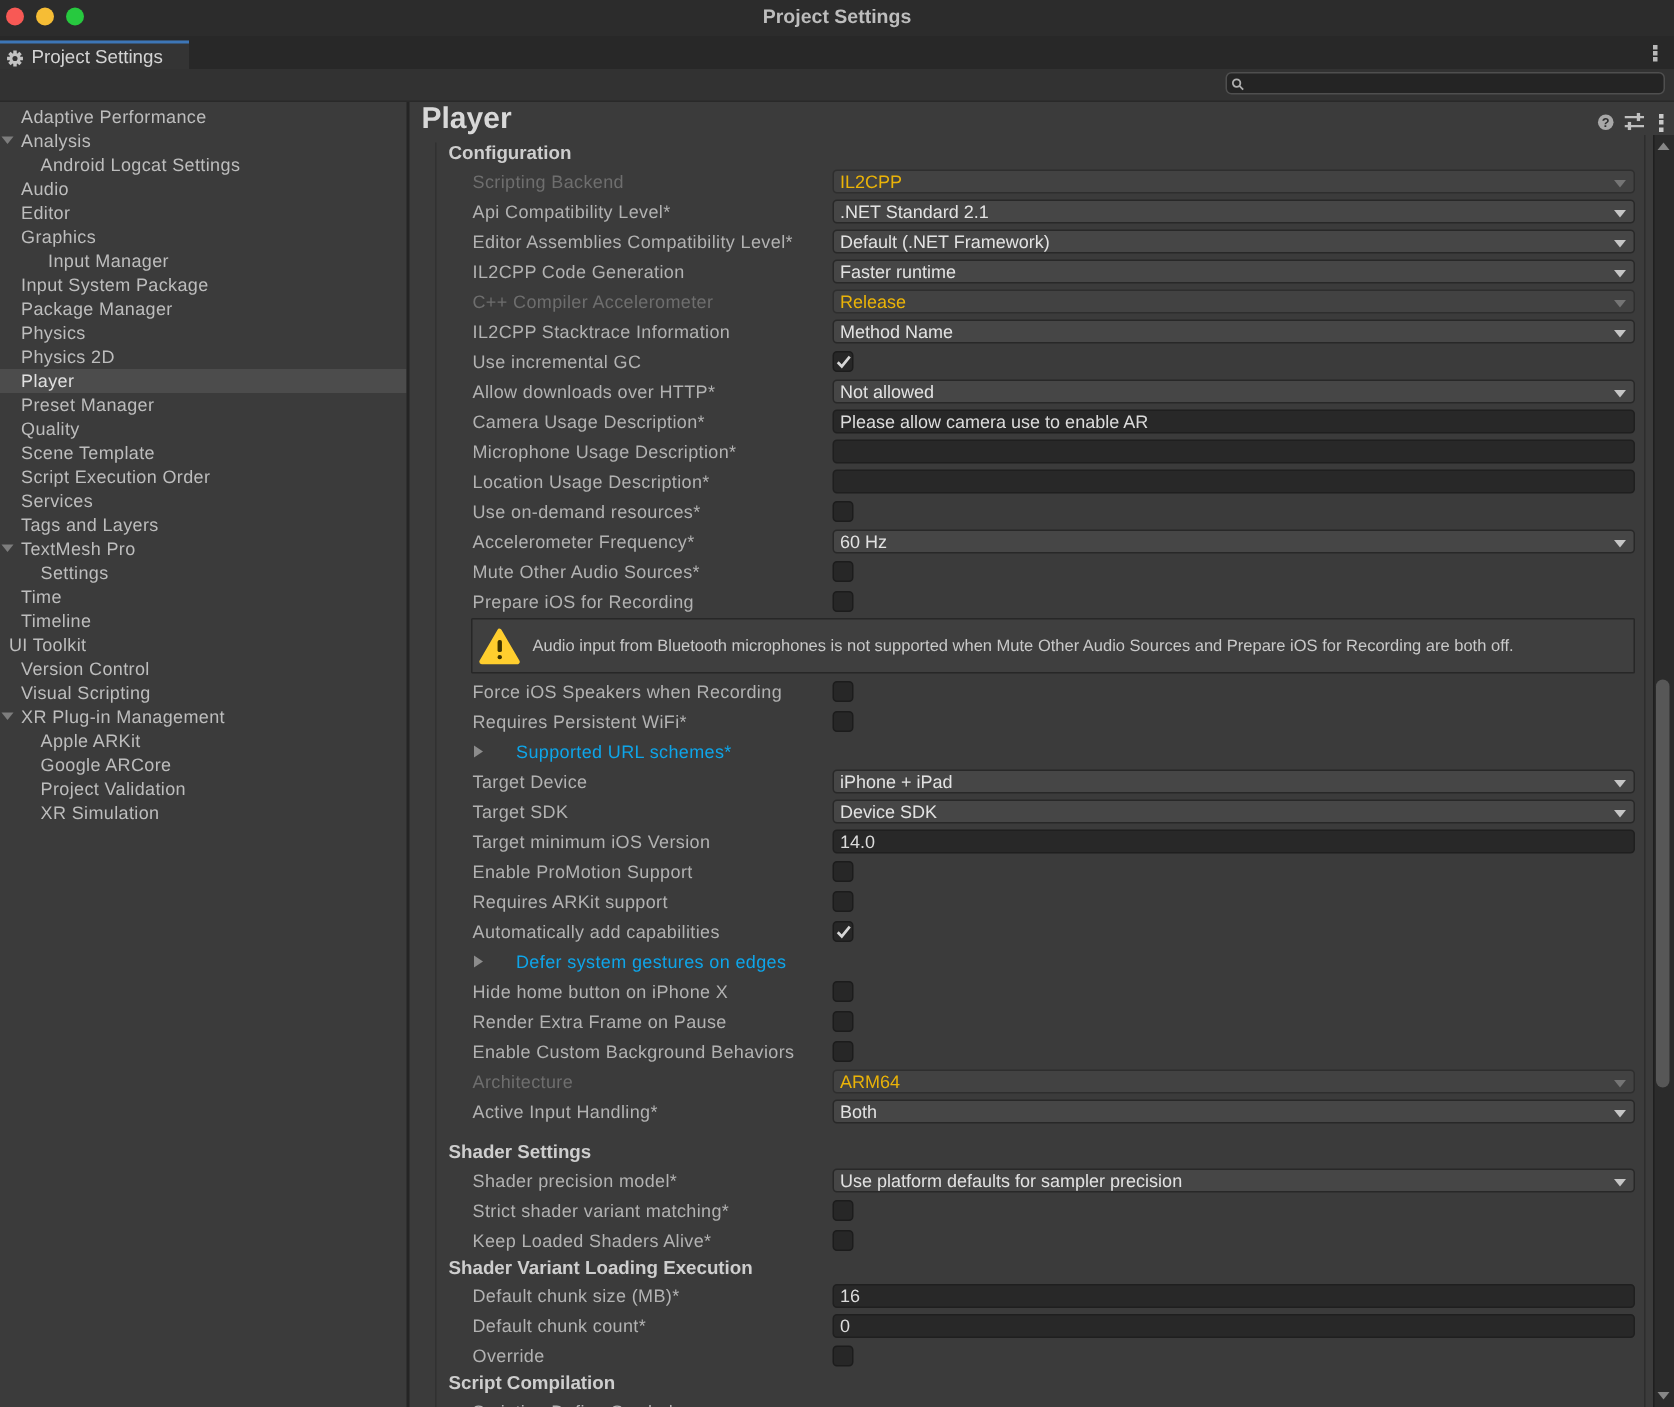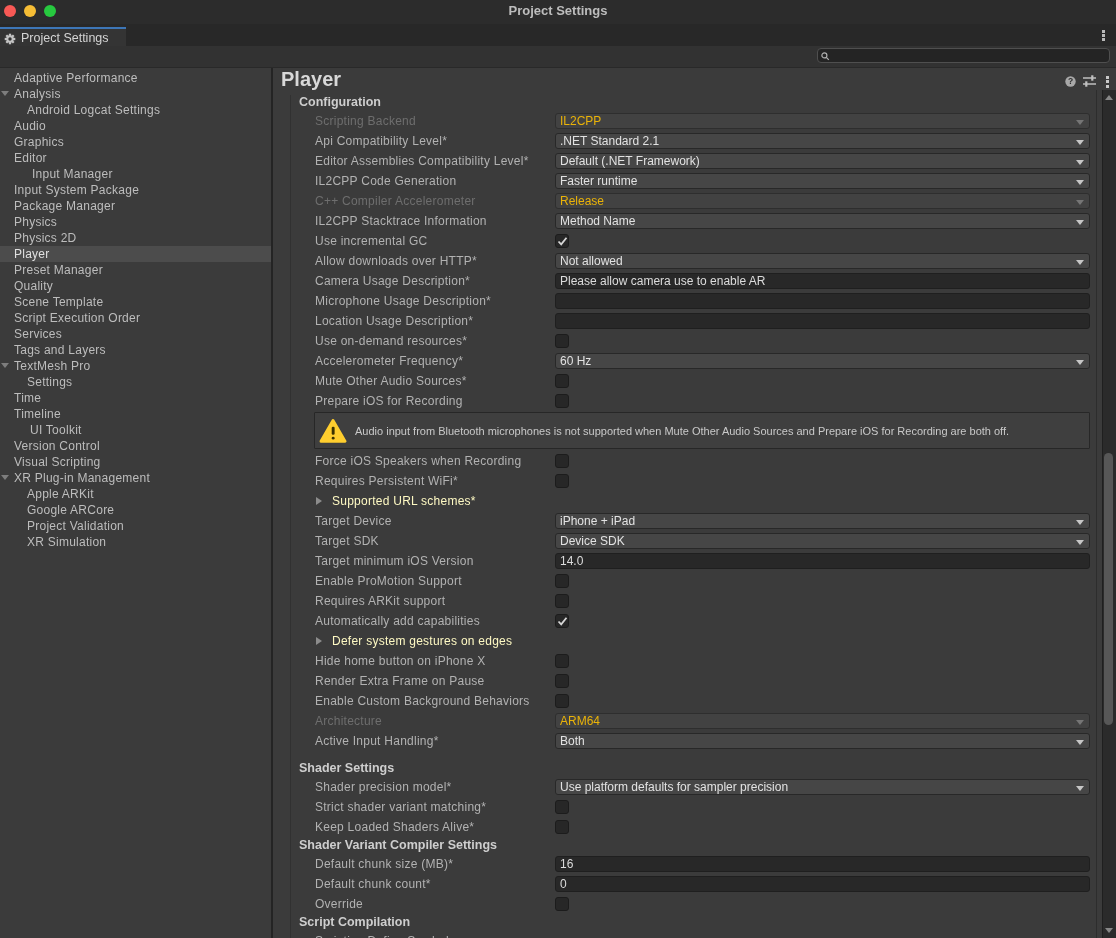--- a/index.html
+++ b/index.html
@@ -13,21 +13,21 @@
 .toolbar{left:0;top:46px;width:1116px;height:22px;background:#323232;border-bottom:1px solid #292929}
 .search{left:817px;top:2px;width:293px;height:15px;background:#242424;border:1px solid #4f4f4f;border-radius:4px}
 .sidebar{left:0;top:68px;width:271px;height:870px;background:#3b3b3b}
 .sitem{height:16px;line-height:16px;color:#bdbdbd;white-space:nowrap;letter-spacing:0.25px}
 .sel{background:#4c4c4c;color:#e0e0e0}
 .vsep{left:271px;top:68px;width:2px;height:870px;background:#242424}
 .ptitle{left:281px;top:69px;height:20px;line-height:20px;font-size:20px;font-weight:bold;color:#d8d8d8}
 .shead{left:299px;height:16px;line-height:16px;font-weight:bold;font-size:12.5px;color:#cecece}
 .lbl{left:315px;height:16px;line-height:16px;color:#b2b2b2;white-space:nowrap;letter-spacing:0.25px}
 .lbl.dis{color:#6e6e6e}
-.flbl{left:332px;height:16px;line-height:16px;color:#fef9c3;white-space:nowrap;letter-spacing:0.25px}
+.flbl{left:344px;height:16px;line-height:16px;color:#0ea5e9;white-space:nowrap;letter-spacing:0.25px}
 .dd{left:555px;width:535px;height:16px;background:#464646;border:1px solid #282828;border-radius:3px;color:#e2e2e2;line-height:15px;padding-left:4px;white-space:nowrap;overflow:hidden}
 .dd.dis{background:#424242;color:#eab308;border-color:#2e2e2e}
 .arr{right:5.5px;top:5.5px;width:0;height:0;border-left:4.5px solid transparent;border-right:4.5px solid transparent;border-top:5px solid #c6c6c6}
 .dd.dis .arr{border-top-color:#757575}
 .tf{left:555px;width:535px;height:16px;background:#282828;border:1px solid #1f1f1f;border-radius:3px;color:#dcdcdc;line-height:15px;padding-left:4px;white-space:nowrap;overflow:hidden}
 .cb{left:555px;width:14px;height:14px;background:#272727;border:1px solid #1c1c1c;border-radius:3px}
 .fold{width:0;height:0;border-top:4px solid transparent;border-bottom:4px solid transparent;border-left:6.5px solid #8c8c8c}
 .helpbox{left:314px;top:412px;width:776px;height:37px;background:#3f3f3f;border:1px solid #272727;border-radius:1px}
 .helptxt{left:40px;top:0;width:730px;height:37px;line-height:37px;font-size:11px;color:#c9c9c9;white-space:nowrap}
 .tri{width:0;height:0;border-left:4px solid transparent;border-right:4px solid transparent;border-top:5.5px solid #7d7d7d}
@@ -69,39 +69,39 @@
         <line x1="6.3" y1="6.3" x2="8.8" y2="8.8" stroke="#b0b0b0" stroke-width="1.2"></line>
       </svg>
     </div>
   </div>
 <div class="abs sidebar">
     <div style="height:2px"></div>
     <div class="sitem" style="padding-left:14px">Adaptive Performance</div>
     <div class="sitem" style="position:relative;padding-left:14px"><div class="abs tri" style="left:0.5px;margin-top:5px"></div>Analysis</div>
     <div class="sitem" style="padding-left:27px">Android Logcat Settings</div>
     <div class="sitem" style="padding-left:14px">Audio</div>
+    <div class="sitem" style="padding-left:14px">Editor</div>
     <div class="sitem" style="padding-left:14px">Graphics</div>
-    <div class="sitem" style="padding-left:14px">Editor</div>
     <div class="sitem" style="padding-left:32px">Input Manager</div>
     <div class="sitem" style="padding-left:14px">Input System Package</div>
     <div class="sitem" style="padding-left:14px">Package Manager</div>
     <div class="sitem" style="padding-left:14px">Physics</div>
     <div class="sitem" style="padding-left:14px">Physics 2D</div>
     <div class="sitem sel" style="padding-left:14px">Player</div>
     <div class="sitem" style="padding-left:14px">Preset Manager</div>
     <div class="sitem" style="padding-left:14px">Quality</div>
     <div class="sitem" style="padding-left:14px">Scene Template</div>
     <div class="sitem" style="padding-left:14px">Script Execution Order</div>
     <div class="sitem" style="padding-left:14px">Services</div>
     <div class="sitem" style="padding-left:14px">Tags and Layers</div>
     <div class="sitem" style="position:relative;padding-left:14px"><div class="abs tri" style="left:0.5px;margin-top:5px"></div>TextMesh Pro</div>
     <div class="sitem" style="padding-left:27px">Settings</div>
     <div class="sitem" style="padding-left:14px">Time</div>
     <div class="sitem" style="padding-left:14px">Timeline</div>
-    <div class="sitem" style="padding-left:30px">UI Toolkit</div>
+    <div class="sitem" style="padding-left:6px">UI Toolkit</div>
     <div class="sitem" style="padding-left:14px">Version Control</div>
     <div class="sitem" style="padding-left:14px">Visual Scripting</div>
     <div class="sitem" style="position:relative;padding-left:14px"><div class="abs tri" style="left:0.5px;margin-top:5px"></div>XR Plug-in Management</div>
     <div class="sitem" style="padding-left:27px">Apple ARKit</div>
     <div class="sitem" style="padding-left:27px">Google ARCore</div>
     <div class="sitem" style="padding-left:27px">Project Validation</div>
     <div class="sitem" style="padding-left:27px">XR Simulation</div>
   </div>
 <div class="abs vsep"></div>
 <div class="abs ptitle">Player</div>
@@ -113,21 +113,21 @@
     <line x1="0" y1="3" x2="13" y2="3" stroke="#c0c0c0" stroke-width="1.5"></line>
     <rect x="8.2" y="0.3" width="2.2" height="5.4" fill="#c0c0c0"></rect>
     <line x1="0" y1="9" x2="13" y2="9" stroke="#c0c0c0" stroke-width="1.5"></line>
     <rect x="2.2" y="6.3" width="2.2" height="5.4" fill="#c0c0c0"></rect>
   </svg>
 <div class="abs" style="left:1106px;top:75.5px;width:3px;height:3px;background:#c9c9c9"></div>
 <div class="abs" style="left:1106px;top:80px;width:3px;height:3px;background:#c9c9c9"></div>
 <div class="abs" style="left:1106px;top:84.5px;width:3px;height:3px;background:#c9c9c9"></div>
 <div class="abs shead" style="top:94px">Configuration</div>
 <div class="abs shead" style="top:760px">Shader Settings</div>
-<div class="abs shead" style="top:837px">Shader Variant Compiler Settings</div>
+<div class="abs shead" style="top:837px">Shader Variant Loading Execution</div>
 <div class="abs shead" style="top:914px">Script Compilation</div>
 <div class="abs lbl dis" style="top:113px">Scripting Backend</div>
 <div class="abs dd dis" style="top:113px">IL2CPP<div class="abs arr"></div></div>
 <div class="abs lbl" style="top:133px">Api Compatibility Level*</div>
 <div class="abs dd" style="top:133px">.NET Standard 2.1<div class="abs arr"></div></div>
 <div class="abs lbl" style="top:153px">Editor Assemblies Compatibility Level*</div>
 <div class="abs dd" style="top:153px">Default (.NET Framework)<div class="abs arr"></div></div>
 <div class="abs lbl" style="top:173px">IL2CPP Code Generation</div>
 <div class="abs dd" style="top:173px">Faster runtime<div class="abs arr"></div></div>
 <div class="abs lbl dis" style="top:193px">C++ Compiler Accelerometer</div>

